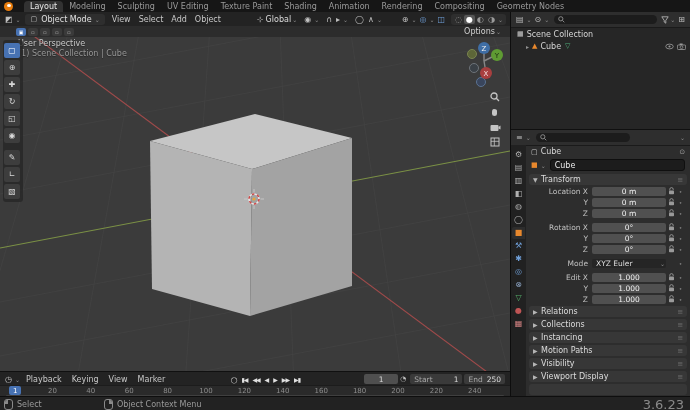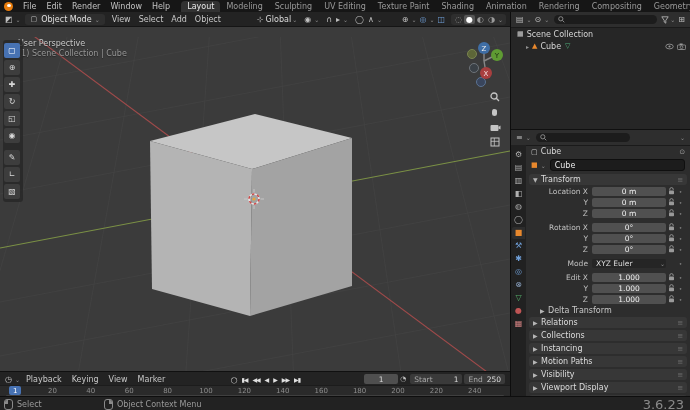--- a/index.html
+++ b/index.html
@@ -79,27 +79,20 @@
   #version{margin-left:auto;margin-right:6px;color:#8a8a8a;font-size:13px;}
   .vline{width:1px;height:384px;background:#0d0d0d;left:510px;top:12px;}
 </style>
 </head>
 <body>
 
 <div id="app">
 
   <div id="topbar" class="abs">
     <div class="logo"></div>
-    <div id="topbar-menus" style="display:flex;">
-        <div class="menu">File</div>
-        <div class="menu">Edit</div>
-        <div class="menu">Render</div>
-        <div class="menu">Window</div>
-        <div class="menu">Help</div>
-      </div>
     <div id="tabs">
         <div class="tab active">Layout</div>
         <div class="tab">Modeling</div>
         <div class="tab">Sculpting</div>
         <div class="tab">UV Editing</div>
         <div class="tab">Texture Paint</div>
         <div class="tab">Shading</div>
         <div class="tab">Animation</div>
         <div class="tab">Rendering</div>
         <div class="tab">Compositing</div>
@@ -144,20 +137,33 @@
       <span style="display:flex;background:#2e2e2e;border-radius:3px;margin-left:4px;padding:0 2px;align-items:center;height:11px;">
         <span class="hdr-ico" style="color:#9a9a9a;">◌</span>
         <span class="hdr-ico" style="background:#565656;border-radius:2px;color:#fff;">●</span>
         <span class="hdr-ico" style="color:#9a9a9a;">◐</span>
         <span class="hdr-ico" style="color:#9a9a9a;">◑</span>
         <span class="caret">⌄</span>
       </span>
     </div>
   </div>
 
+  <div id="toolsettings" class="abs">
+    <div style="display:flex;margin-left:14px;" id="selmode">
+        <div class="tsi active">▣</div>
+        <div class="tsi">▫</div>
+        <div class="tsi">▫</div>
+        <div class="tsi">▫</div>
+        <div class="tsi">▫</div>
+      </div>
+    <div style="margin-left:auto;margin-right:8px;display:flex;align-items:center;">
+      <span style="color:#cfcfcf;">Options</span>
+      <span class="caret">⌄</span>
+    </div>
+  </div>
 
   <div id="viewport" class="abs">
     <svg id="scene-svg" width="510" height="334" viewBox="0 0 510 334">
         <line x1="0" y1="49" x2="510" y2="-48" stroke="#454545" stroke-width="0.7" opacity="0.9"></line>
         <line x1="0" y1="103" x2="510" y2="6" stroke="#454545" stroke-width="0.7" opacity="0.9"></line>
         <line x1="0" y1="157" x2="510" y2="60" stroke="#454545" stroke-width="0.7" opacity="0.9"></line>
         <line x1="0" y1="265" x2="510" y2="168" stroke="#454545" stroke-width="0.7" opacity="0.9"></line>
         <line x1="0" y1="319" x2="510" y2="222" stroke="#454545" stroke-width="0.7" opacity="0.9"></line>
         <line x1="0" y1="373" x2="510" y2="276" stroke="#454545" stroke-width="0.7" opacity="0.9"></line>
         <line x1="-140" y1="-10" x2="-357.25" y2="344" stroke="#454545" stroke-width="0.7" opacity="0.9"></line>
@@ -477,24 +483,20 @@
             <div class="tfield">1.000</div>
             <div class="lockcol">
               <svg width="7" height="8" viewBox="0 0 7 8">
                 <path d="M1.8 3.4 V2.3 a1.7 1.7 0 0 1 3.4 0 V3" fill="none" stroke="#9a9a9a" stroke-width="0.9"></path>
                 <rect x="1" y="3.4" width="5" height="3.8" rx="0.8" fill="#9a9a9a"></rect>
               </svg>
             </div>
             <div class="dotcol">•</div>
           </div>
         </div>
-      <div class="subpanel">
-        <span class="chev">▶</span>
-        <span>Delta Transform</span>
-      </div>
       <div id="collapsed-panels">
           <div class="panel-hdr">
             <span class="chev">▶</span>
             <span>Relations</span>
             <span class="grip">≡</span>
           </div>
           <div class="panel-hdr">
             <span class="chev">▶</span>
             <span>Collections</span>
             <span class="grip">≡</span>

